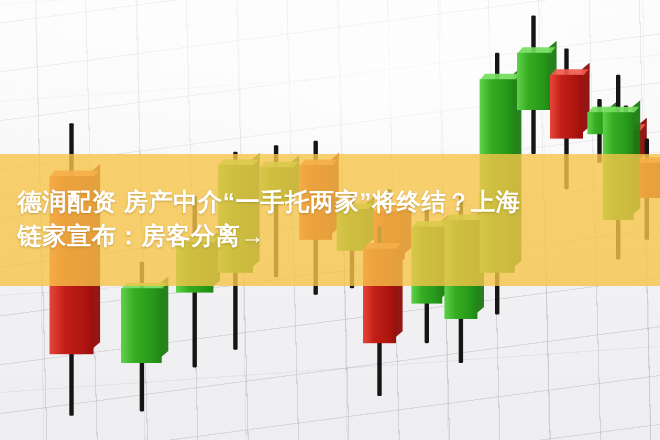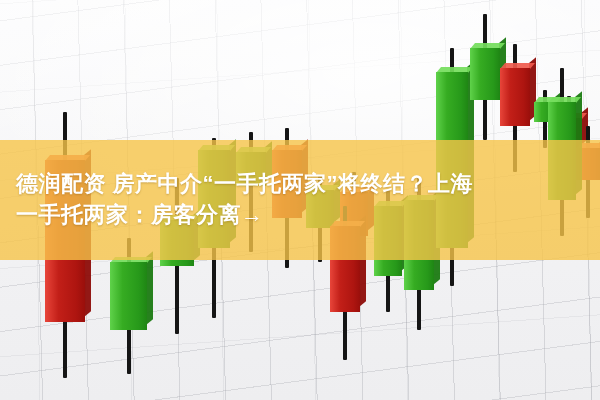--- a/index.html
+++ b/index.html
@@ -281,16 +281,16 @@
           <div class="cap"></div>
           <div class="face"></div>
         </div>
       </div>
     </div>
 
   <div class="band" id="band" style="top: 140px; height: 120px; background: rgba(246, 196, 72, 0.8);"></div>
 
   <div class="headline" id="headline" style="top: 168px; color: rgb(255, 255, 255);">
     <span class="l1">德润配资 房产中介“一手托两家”将终结？上海</span>
-    <span class="l2">一手托两家：房客分离→</span>
+    <span class="l2">链家宣布：房客分离→</span>
   </div>
 
 </div>
 
 </body></html>

